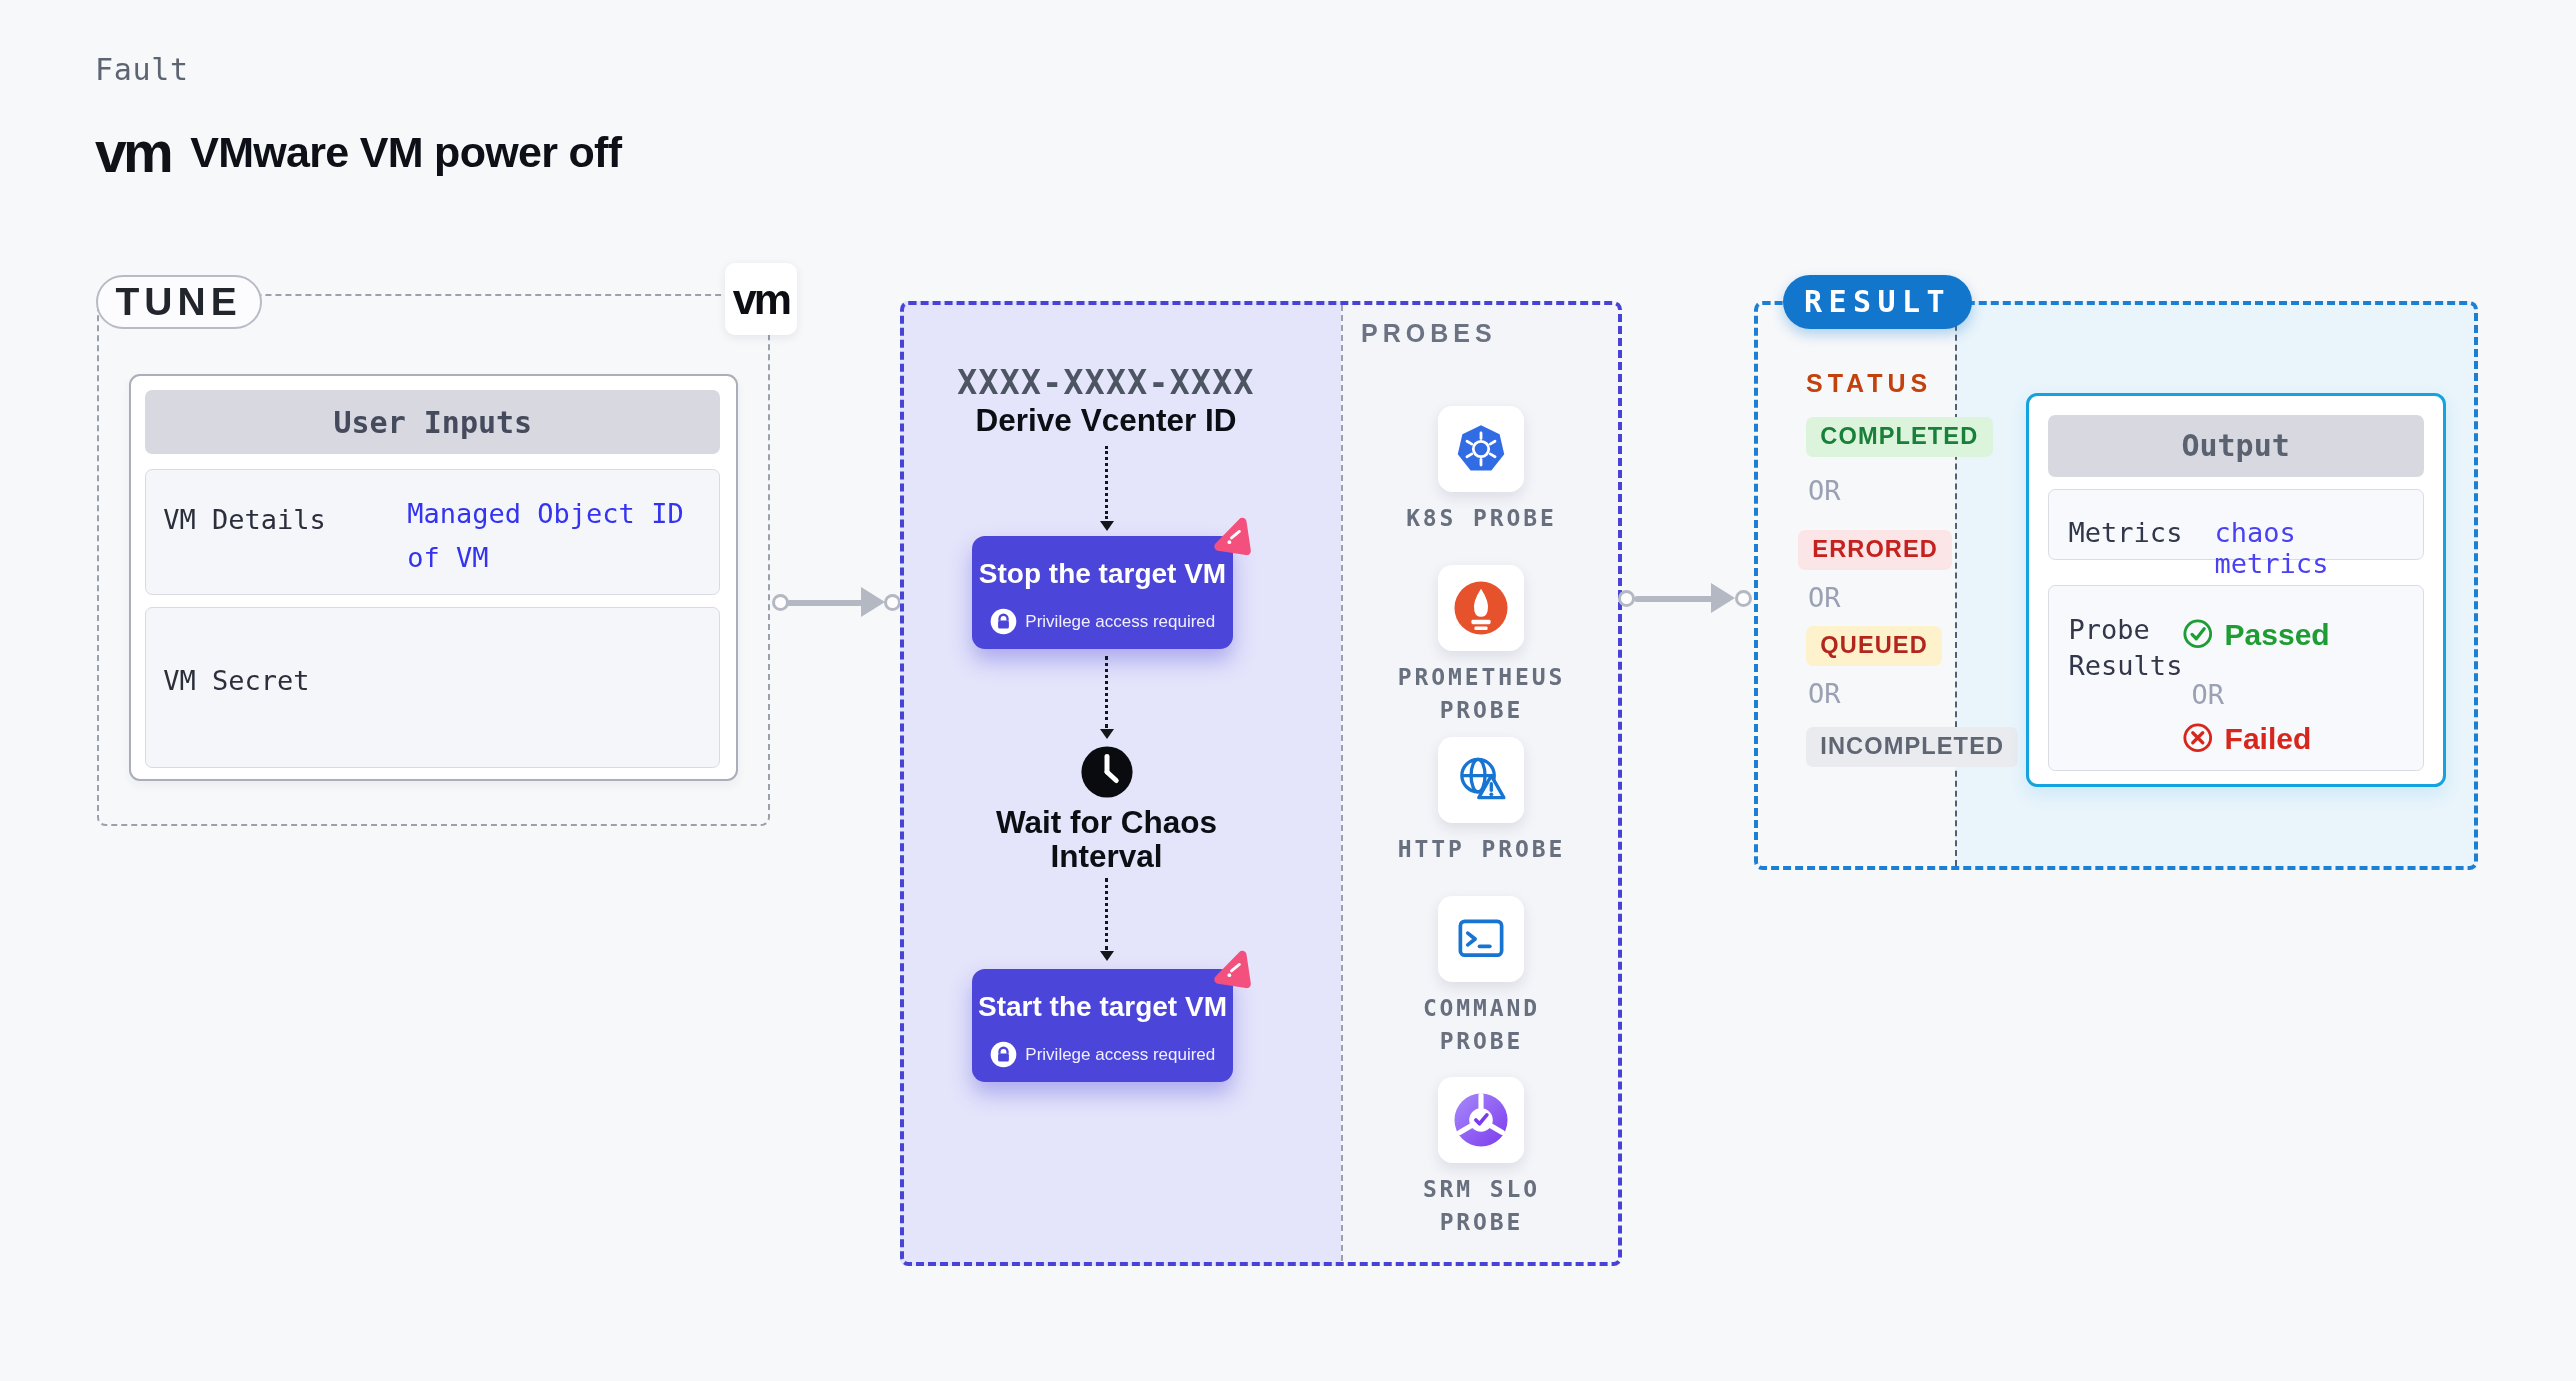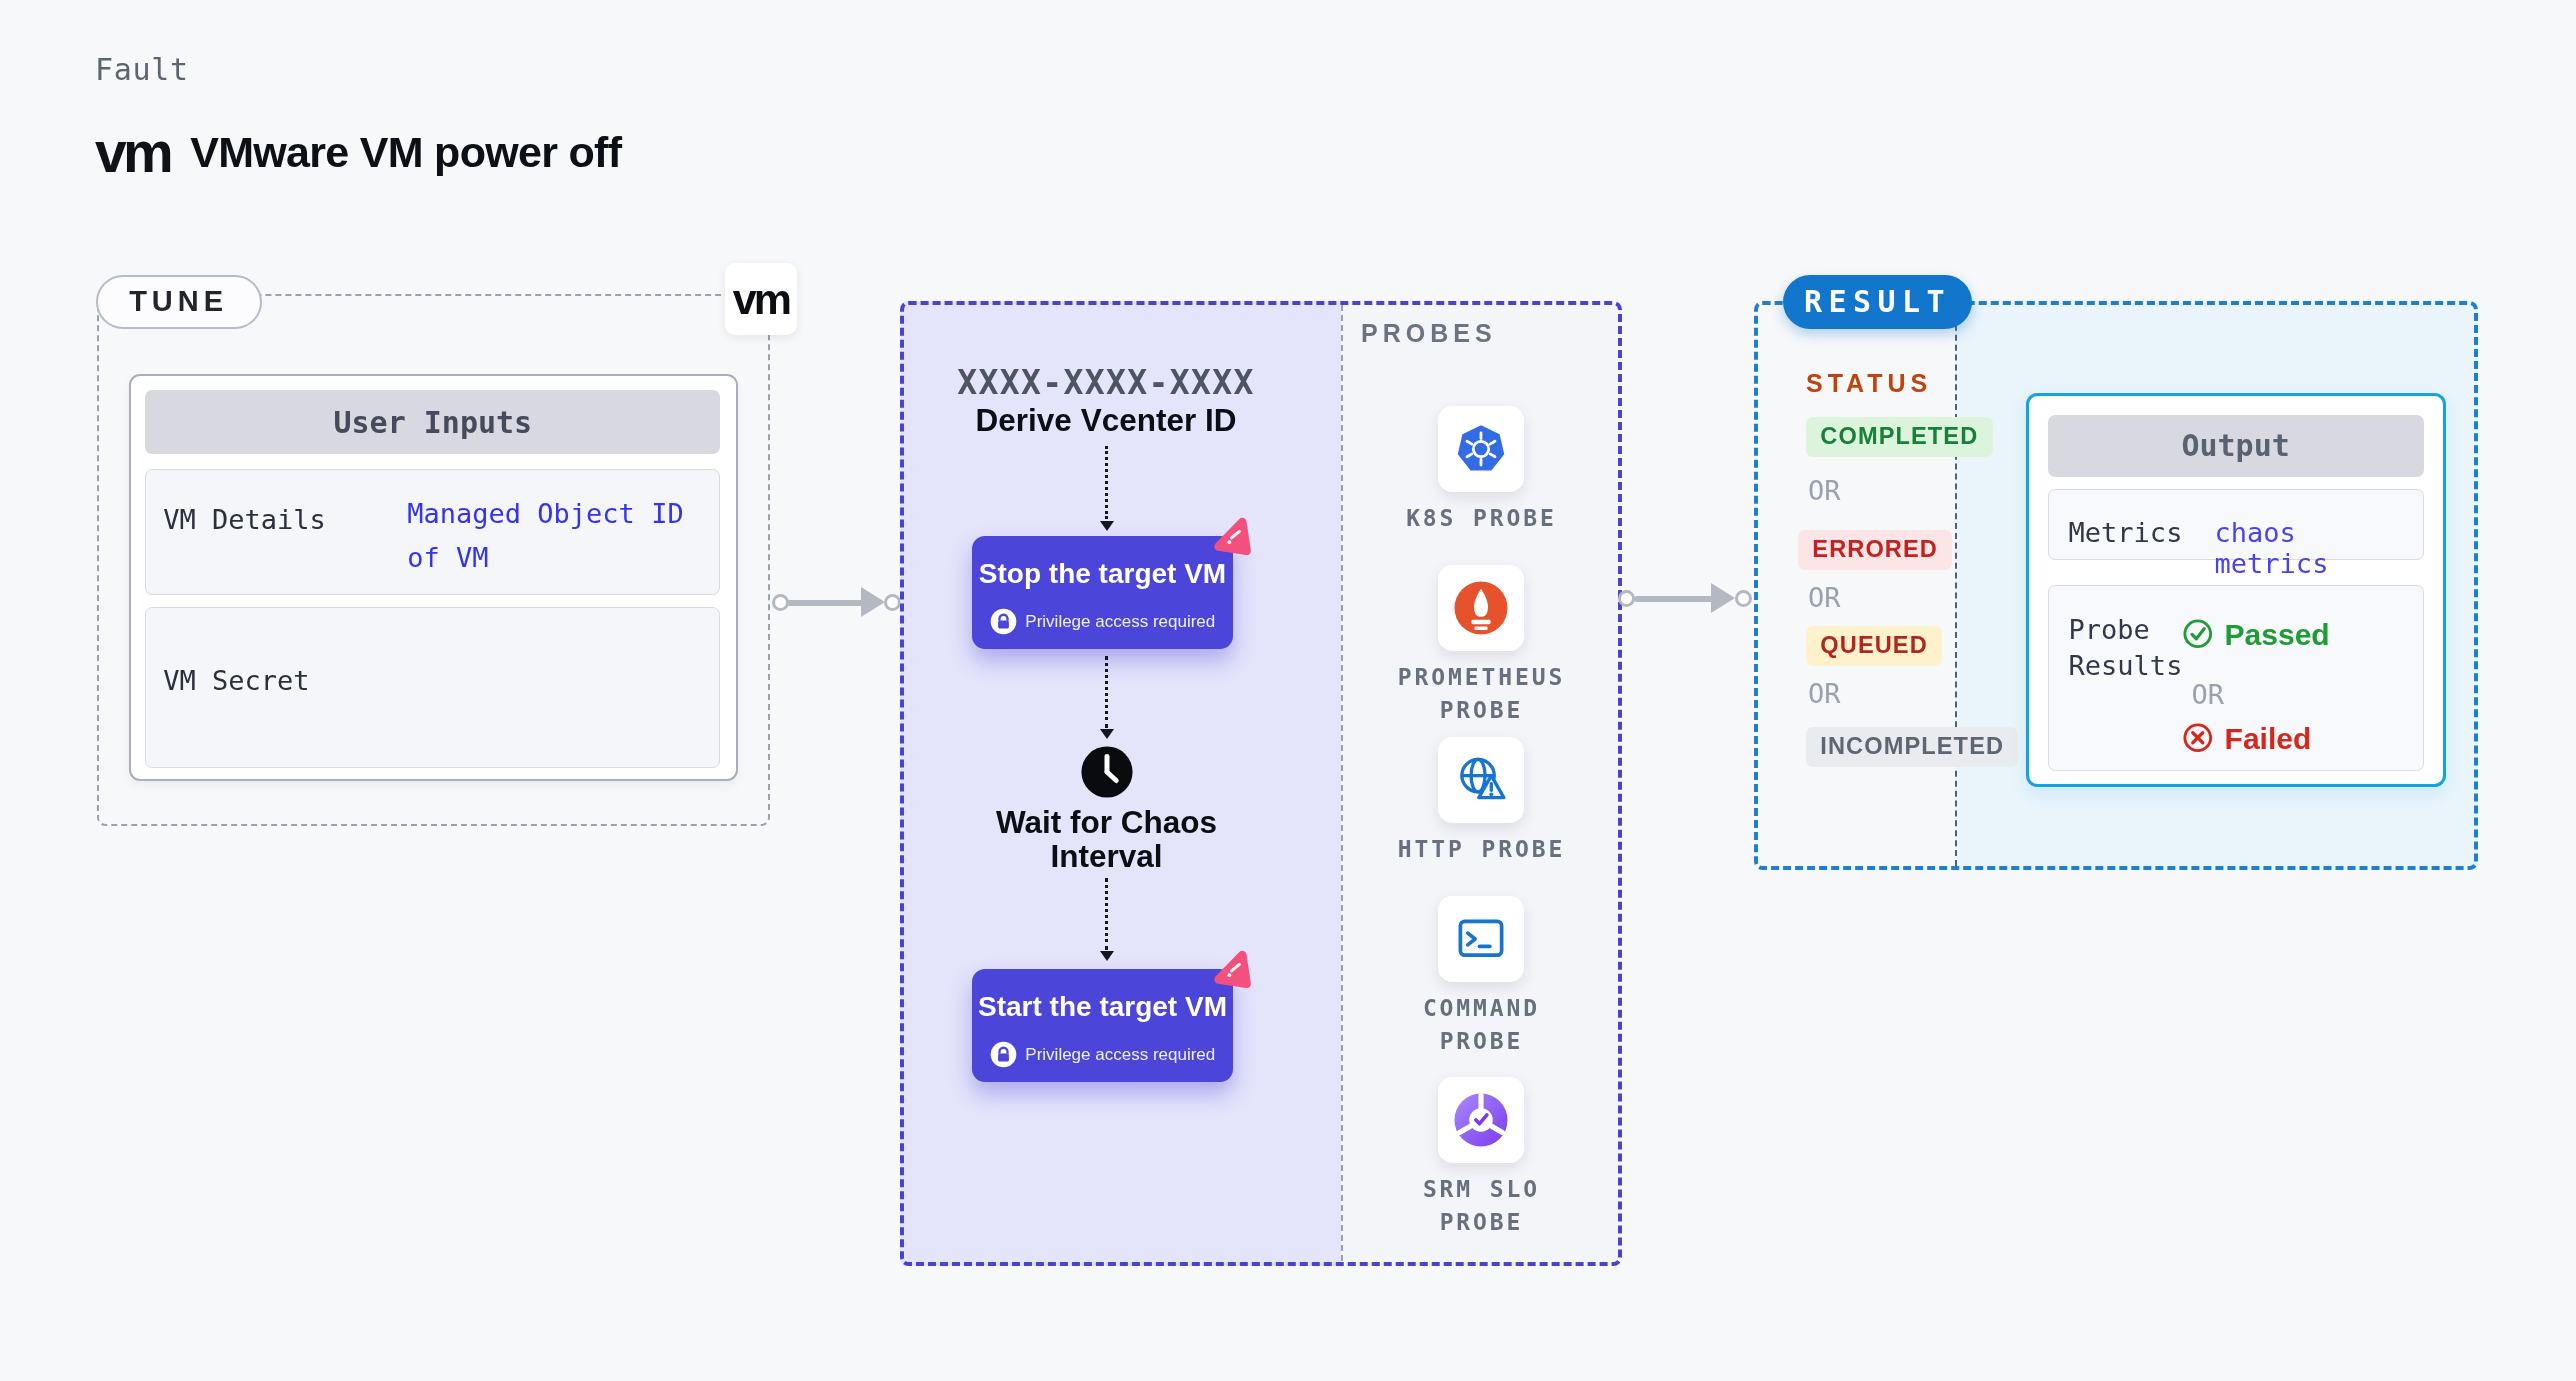--- a/index.html
+++ b/index.html
@@ -20,21 +20,21 @@
 
   
   .pill { border-radius:34px; display:flex; align-items:center; justify-content:center; }
   .dashedbox { border-radius:8.6px; }
   .gray-arrow-shaft { background:#b4b8c3; height:6.4px; border-radius:2.9px; }
   .gray-arrow-head { width:0; height:0; border-top:15.8px solid transparent; border-bottom:15.8px solid transparent; border-left:24px solid #b4b8c3; }
   .gray-arrow-circle { width:17px; height:17px; border-radius:50%; background:#fdfdfe; border:3.6px solid #b4b8c3; }
 
   
   .tune-dash { border:2.9px dashed #9aa1ac; }
-  .tune-pill { background:#fcfcfe; border:2.9px solid #b7bbc5; color:#23252d; font-size:29px; font-weight:bold; letter-spacing:5px; }
+  .tune-pill { background:#fcfcfe; border:2.9px solid #b7bbc5; color:#23252d; font-size:39px; font-weight:bold; letter-spacing:5px; }
   .vm-card { background:#ffffff; border-radius:10px; box-shadow:0 2.9px 10px rgba(20,30,60,.08); display:flex; align-items:center; justify-content:center; }
   .vm-card span { font-weight:800; font-size:43px; letter-spacing:-2.9px; color:#0c0e13; }
   .ui-card { background:#ffffff; border:2.9px solid #a9aeb8; border-radius:11px; box-shadow:0 4.3px 10px rgba(20,30,60,.05); }
   .ui-header { background:#d8d9e0; border-radius:7.2px; color:#454b5c; font-size:30px; font-weight:bold; display:flex; align-items:center; justify-content:center; }
   .ui-row { background:#f5f6fa; border:1.4px solid #d7dae1; border-radius:7.2px; }
   .ui-row-label { font-size:27px; color:#2b2f3c; }
   .ui-row-value { font-size:27px; color:#3434f0; line-height:44px; }
 
   
   .exec-fill { background:#e4e4fb; border-radius:7.2px 0 0 7.2px; }

